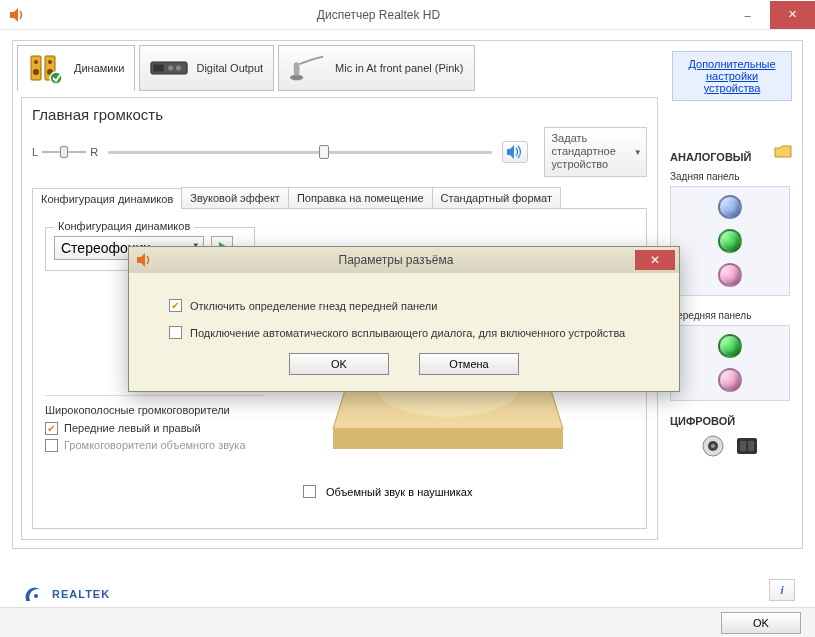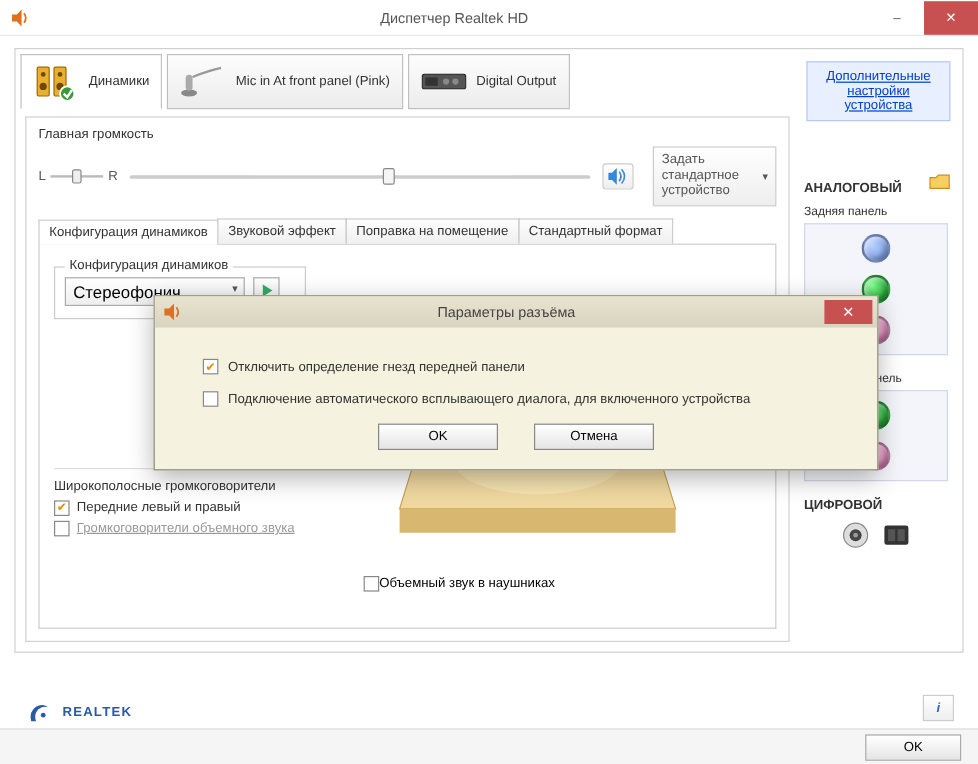--- a/index.html
+++ b/index.html
@@ -21,21 +21,21 @@
 .device-tabs { display: flex; gap: 4px; padding: 0 0 6px 0; }
 .device-tab { border: 1px solid #c0c0c0; background: linear-gradient(#fdfdfd,#ececec); height: 46px; display: flex; align-items: center; padding: 4px 10px; gap: 8px; color: #333; }
 .device-tab.active { background: #fff; border-bottom-color: #fff; }
 .dev-icon { width: 38px; height: 34px; display:flex; align-items:center; justify-content:center; }
 .side-link { position: absolute; right: 10px; top: 10px; width: 120px; background: #e8efff; border: 1px solid #b8c8f0; padding: 6px; text-align: center; }
 .side-link a { color: #0040d0; text-decoration: underline; font-size: 11px; }
 
 
 .card { border: 1px solid #d0d0d0; margin: 0 140px 0 4px; padding: 8px 10px 10px 10px; }
 .vol-row { display: flex; align-items: center; gap: 10px; margin-bottom: 8px; }
-.vol-label { color: #333; font-size: 11px; }
+.vol-label { color: #333; font-size: 15px; }
 .balance { display: flex; align-items: center; gap: 4px; font-size: 10px; color: #555; }
 .mini-slider { width: 44px; height: 18px; position: relative; }
 .mini-slider .track { position:absolute; top:8px; left:0; right:0; height:2px; background:#bbb; }
 .mini-slider .thumb { position:absolute; top:3px; left:18px; width:8px; height:12px; background:#eee; border:1px solid #888; border-radius:2px; }
 .big-slider { flex: 1; height: 18px; position: relative; }
 .big-slider .track { position:absolute; top:8px; left:0; right:0; height:3px; background:#ccc; border-radius:2px; }
 .big-slider .thumb { position:absolute; top:2px; left:55%; width:10px; height:14px; background:#f5f5f5; border:1px solid #888; border-radius:2px; }
 .vol-icon { width:26px; height:22px; border:1px solid #ccc; border-radius:3px; display:flex; align-items:center; justify-content:center; background:linear-gradient(#fff,#eee); }
 .set-default { margin-left: 6px; border:1px solid #ccc; background:linear-gradient(#fff,#eee); padding: 4px 6px; font-size: 10px; color:#555; display:flex; align-items:center; gap:4px; }
 
@@ -49,37 +49,37 @@
 .fieldset { border:1px solid #ccc; padding: 8px 8px 10px 8px; width: 210px; position:relative; margin-top:4px; margin-bottom:14px; }
 .fieldset-legend { position:absolute; top:-8px; left:8px; background:#fff; padding:0 4px; font-size:11px; color:#333; }
 .combo { border:1px solid #aaa; background:linear-gradient(#fff,#eee); padding:3px 18px 3px 6px; font-size:14px; position:relative; display:inline-block; width: 150px; }
 .combo::after { content:"▾"; position:absolute; right:5px; top:3px; font-size:9px; color:#555; }
 .play-btn { display:inline-block; width:22px; height:20px; border:1px solid #aaa; background:linear-gradient(#fff,#eee); margin-left:4px; vertical-align:top; position:relative; }
 .play-btn::after { content:""; position:absolute; left:7px; top:5px; border-left:8px solid #3a6; border-top:5px solid transparent; border-bottom:5px solid transparent; }
 
 .wide-section { border-top:1px solid #ddd; padding-top:8px; width:220px; }
 .wide-title { color:#333; margin-bottom:6px; }
 .chk-row { display:flex; align-items:center; gap:6px; margin:4px 0; font-size:11px; color:#333; }
-.chk-row.disabled { color:#999;text-decoration:underline; }
+.chk-row.disabled { color:#999; }
 .chk { width:13px; height:13px; border:1px solid #888; background:#fff; display:inline-flex; align-items:center; justify-content:center; font-size:10px; color:#e68a00; }
 
 .room-canvas { position:absolute; left:260px; top:30px; width:310px; height:260px; }
-.surround-chk { position:absolute; left:270px; bottom:30px; display:flex; align-items:center; gap:0; }
+.surround-chk { position:absolute; left:270px; bottom:30px; display:flex; align-items:flex-end; gap:10px; }
 
 
 .jacks { position:absolute; right:12px; top:110px; width:120px; }
 .jack-title { font-weight:bold; color:#333; font-size:11px; margin-bottom:8px; position:relative; }
 .folder-ico { position:absolute; right:-2px; top:-6px; }
 .jack-panel { background:#f3f5fa; border:1px solid #d0d8ea; padding:8px 0; display:flex; flex-direction:column; align-items:center; gap:10px; margin-bottom:14px; }
 .jack { width:24px; height:24px; border-radius:50%; border:2px solid rgba(0,0,0,0.25); box-shadow: inset 2px 2px 4px rgba(255,255,255,0.6), inset -2px -2px 4px rgba(0,0,0,0.3); }
 .digital-row { display:flex; gap:8px; justify-content:center; margin-top:6px; }
 .dig-jack { width:26px; height:22px; }
 
 
-.modal { position:absolute; left:128px; top:246px; width:604px; background:#f6f2e0; border:1px solid #8a8a7a; box-shadow: 0 6px 20px rgba(0,0,0,0.3); }
+.modal { position:absolute; left:128px; top:246px; width:552px; background:#f6f2e0; border:1px solid #8a8a7a; box-shadow: 0 6px 20px rgba(0,0,0,0.3); }
 .modal-title { height:26px; background:linear-gradient(#e8e4d0,#d8d4c0); display:flex; align-items:center; padding:0 4px 0 6px; }
 .modal-title-icon { width:16px; height:16px; margin-right:6px; }
 .modal-title-text { flex:1; text-align:center; color:#444; font-size:12px; }
 .modal-close { width:40px; height:20px; background:#c75050; color:#fff; display:flex; align-items:center; justify-content:center; font-size:12px; }
 .modal-body { padding:18px 20px 16px 20px; }
 .modal-chk-row { display:flex; align-items:center; gap:8px; margin:8px 0 14px 20px; font-size:11px; color:#333; }
 .modal-btns { display:flex; justify-content:center; gap:30px; margin-top:12px; }
 .modal-btn { width:100px; height:22px; border:1px solid #888; background:linear-gradient(#fff,#e5e5e5); display:flex; align-items:center; justify-content:center; font-size:11px; }
 
 
@@ -120,38 +120,38 @@
               <circle cx="21" cy="10" r="2" fill="#704800"></circle>
               <circle cx="21" cy="20" r="3" fill="#704800"></circle>
               <circle cx="27" cy="26" r="6" fill="#3a9a3a" stroke="#fff" stroke-width="1.5"></circle>
               <path d="M24 26 L27 29 L31 23" stroke="#fff" stroke-width="2" fill="none"></path>
             </svg>
         </span>
         <span>Динамики</span>
       </div>
       <div class="device-tab">
         <span class="dev-icon">
-          <svg width="40" height="28" viewBox="0 0 40 28">
-              <ellipse cx="8" cy="24" rx="7" ry="3" fill="#888"></ellipse>
-              <rect x="5" y="8" width="6" height="14" rx="3" fill="#aaa"></rect>
-              <path d="M11 10 Q26 4 36 2" stroke="#999" stroke-width="2" fill="none"></path>
-            </svg>
-        </span>
-        <span>Mic in At front panel (Pink)</span>
-      </div>
-      <div class="device-tab">
-        <span class="dev-icon">
           <svg width="44" height="22" viewBox="0 0 44 22">
               <rect x="1" y="4" width="42" height="14" rx="2" fill="#555" stroke="#222"></rect>
               <rect x="4" y="7" width="12" height="8" fill="#333"></rect>
               <circle cx="24" cy="11" r="3" fill="#888"></circle>
               <circle cx="33" cy="11" r="3" fill="#888"></circle>
             </svg>
         </span>
         <span>Digital Output</span>
+      </div>
+      <div class="device-tab">
+        <span class="dev-icon">
+          <svg width="40" height="28" viewBox="0 0 40 28">
+              <ellipse cx="8" cy="24" rx="7" ry="3" fill="#888"></ellipse>
+              <rect x="5" y="8" width="6" height="14" rx="3" fill="#aaa"></rect>
+              <path d="M11 10 Q26 4 36 2" stroke="#999" stroke-width="2" fill="none"></path>
+            </svg>
+        </span>
+        <span>Mic in At front panel (Pink)</span>
       </div>
     </div>
 
     <div class="side-link">
       <a href="#">Дополнительные настройки устройства</a>
     </div>
 
     <div class="card">
       <div class="vol-label" style="margin-bottom:4px;">Главная громкость</div>
       <div class="vol-row">

